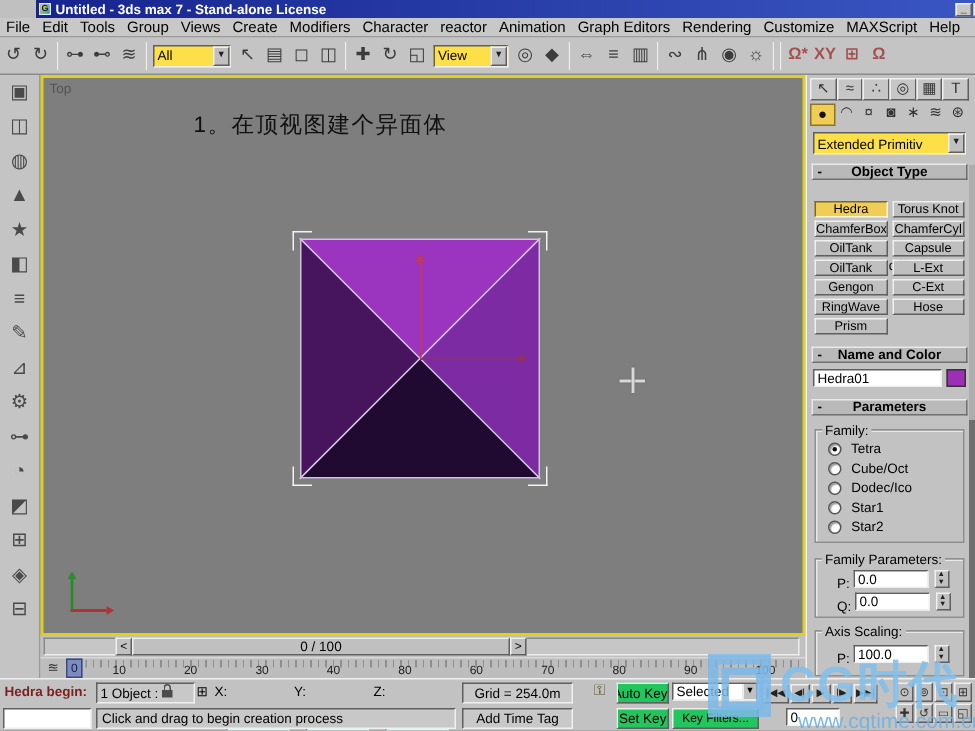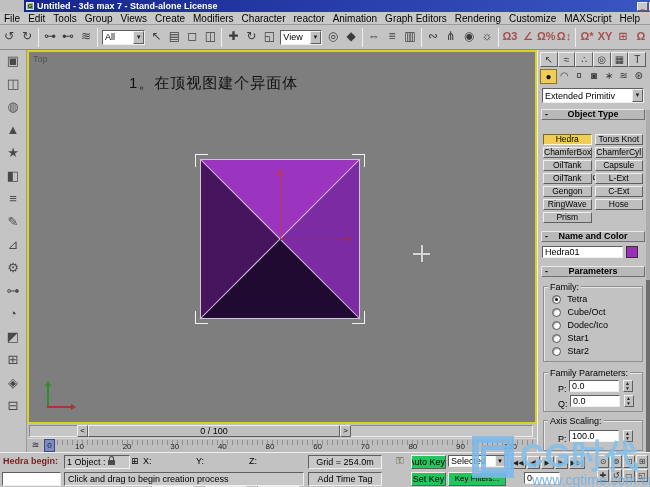--- a/index.html
+++ b/index.html
@@ -33,21 +33,21 @@
   
   #toolbar { left:0; top:25px; width:650px; height:25px; background:#c4c4c4;
     display:flex; align-items:center; overflow:hidden;
     border-bottom:1px solid #8a8a8a; }
   #toolbar .tsep { width:1px; height:19px; background:#8a8a8a;
     border-right:1px solid #eee; margin:0 2px; }
   .icn-strip { display:flex; align-items:center; }
   .icn-strip span { display:inline-block; width:18px; height:18px; line-height:17px;
     text-align:center; font-size:12px; color:#3c3c3c; }
   .snapstrip span { color:#a4504e; font-weight:bold; font-size:11px; }
-  .dropdown { height:15px; background:#ffffff; border:1px solid;
+  .dropdown { height:15px; background:#fde047; border:1px solid;
     border-color:#5f5f5f #efefef #efefef #5f5f5f; display:flex; align-items:center;
     font-size:9px; padding-left:2px; margin:0 2px; }
   .dropdown .ddarrow { margin-left:auto; width:11px; height:13px; background:#c0c0c0;
     border:1px solid; border-color:#efefef #5f5f5f #5f5f5f #efefef;
     font-size:6px; line-height:11px; text-align:center; color:#222; }
 
   
   #leftrail { left:0; top:50px; width:27px; height:402px; background:#c4c4c4;
     display:flex; flex-direction:column; align-items:center; overflow:hidden;
     border-right:1px solid #9a9a9a; }
@@ -260,26 +260,20 @@
       <span>▥</span>
     </span>
   <span class="tsep"></span>
   <span class="icn-strip">
       <span>∾</span>
       <span>⋔</span>
       <span>◉</span>
       <span>☼</span>
     </span>
   <span class="tsep"></span>
-  <span class="icn-strip snapstrip">
-      <span>Ω3</span>
-      <span>∠</span>
-      <span>Ω%</span>
-      <span>Ω↕</span>
-    </span>
   <span class="tsep"></span>
   <span class="icn-strip snapstrip">
       <span>Ω*</span>
       <span>XY</span>
       <span>⊞</span>
       <span>Ω</span>
     </span>
 </div>
 
 <div id="leftrail" class="abs">
@@ -454,21 +448,21 @@
       <span>C-Ext</span>
       <span>RingWave</span>
       <span>Hose</span>
       <span>Prism</span>
     </div>
 
   <div class="rollhead" style="top:181px;">
     <span class="minus">-</span>
     <span>Name and Color</span>
   </div>
-  <div class="abs row" style="left:4px; top:196px; width:96px;">
+  <div class="abs row" style="left:4px; top:196px; width:104px;">
     <span class="pfield" style="width:86px;">Hedra01</span>
     <span class="swatch" style="margin-left:3px; background:#9b2fb5;"></span>
   </div>
 
   <div class="rollhead" style="top:216px;">
     <span class="minus">-</span>
     <span>Parameters</span>
   </div>
 
   <div class="fset" style="top:236px; height:76px;">

